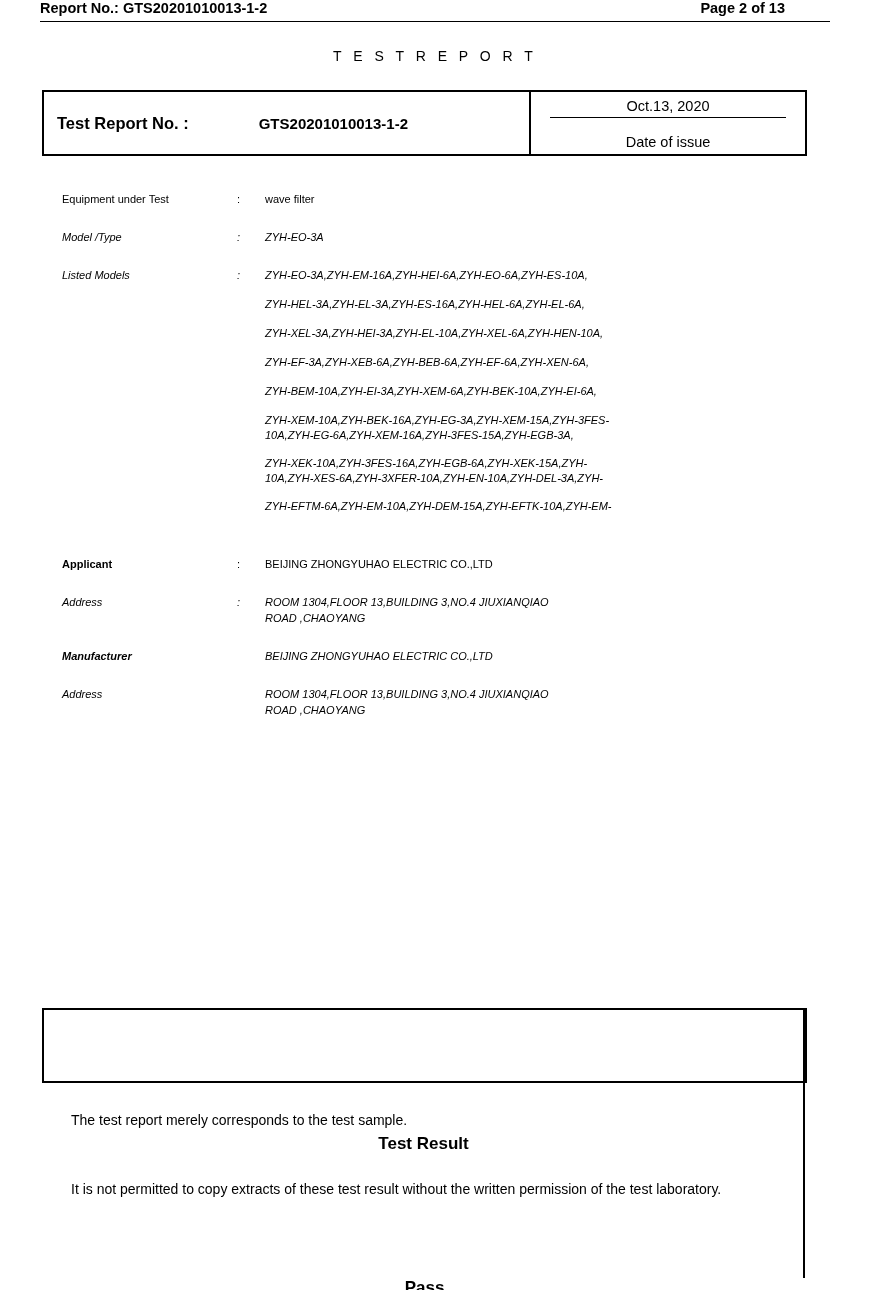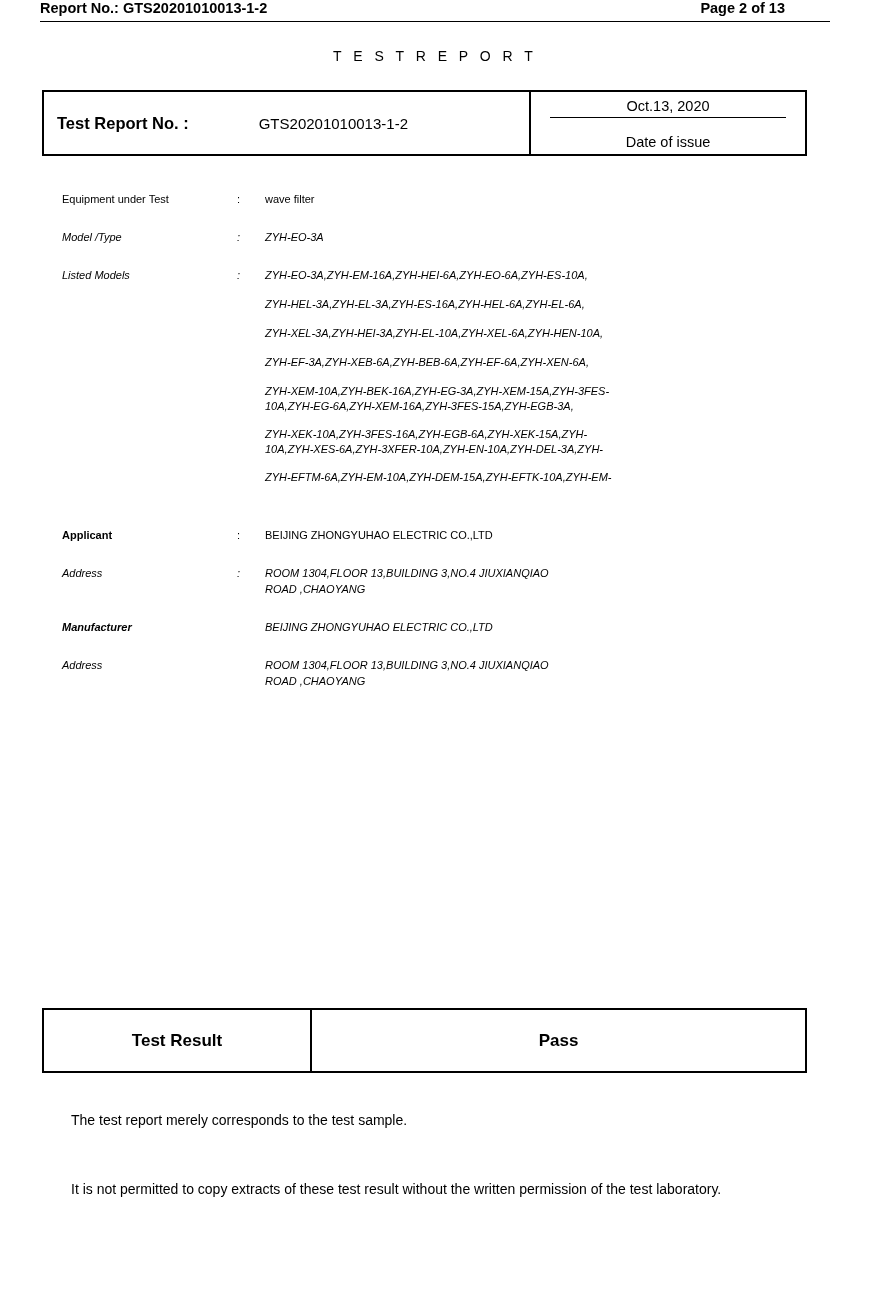--- a/index.html
+++ b/index.html
@@ -62,21 +62,21 @@
     border-right: 2.2px solid #000;
     box-sizing: border-box;
   }
   .report-box .label {
     font-size: 16.5px;
     font-weight: bold;
     padding-left: 13px;
   }
   .report-box .value {
     font-size: 15px;
-    font-weight: normal;
+    font-weight: bold;
     margin-left: 70px;
   }
   .report-box .right-cell {
     flex: 1;
     display: flex;
     flex-direction: column;
     justify-content: center;
     align-items: center;
     font-size: 14.5px;
   }
@@ -132,24 +132,25 @@
     line-height: 1.38;
   }
   .gap-lg { margin-top: 30px; }
   .gap-md { margin-top: 22px; font-style: italic; }
   
   .result-box {
     position: absolute;
     left: 42px;
     right: 63px;
     top: 1008px;
-    height: 65px;
+    height: 75px;
     border: 2.2px solid #000;
     display: flex;
     box-sizing: border-box;
+    flex-direction: column;
   }
   .result-box .cell {
     display: flex;
     align-items: center;
     justify-content: center;
     font-size: 17px;
     font-weight: bold;
   }
   .result-box .cell-left {
     flex: 0 0 268px;
@@ -213,20 +214,21 @@
     </div>
 
     <div class="field-row gap-md">
       <div class="field-label">Listed Models</div>
       <div class="field-colon">:</div>
       <div class="field-value models-block">
         <span class="line">ZYH-EO-3A,ZYH-EM-16A,ZYH-HEI-6A,ZYH-EO-6A,ZYH-ES-10A,</span>
         <span class="line">ZYH-HEL-3A,ZYH-EL-3A,ZYH-ES-16A,ZYH-HEL-6A,ZYH-EL-6A,</span>
         <span class="line">ZYH-XEL-3A,ZYH-HEI-3A,ZYH-EL-10A,ZYH-XEL-6A,ZYH-HEN-10A,</span>
         <span class="line">ZYH-EF-3A,ZYH-XEB-6A,ZYH-BEB-6A,ZYH-EF-6A,ZYH-XEN-6A,</span>
+        <span class="line">ZYH-BEM-10A,ZYH-EI-3A,ZYH-XEM-6A,ZYH-BEK-10A,ZYH-EI-6A,</span>
         <div class="models-group">
           <span class="line tight">ZYH-XEM-10A,ZYH-BEK-16A,ZYH-EG-3A,ZYH-XEM-15A,ZYH-3FES-</span>
           <span class="line tight">10A,ZYH-EG-6A,ZYH-XEM-16A,ZYH-3FES-15A,ZYH-EGB-3A,</span>
         </div>
         <div class="models-group">
           <span class="line tight">ZYH-XEK-10A,ZYH-3FES-16A,ZYH-EGB-6A,ZYH-XEK-15A,ZYH-</span>
           <span class="line tight">10A,ZYH-XES-6A,ZYH-3XFER-10A,ZYH-EN-10A,ZYH-DEL-3A,ZYH-</span>
         </div>
         <div class="models-group">
           <span class="line tight">ZYH-EFTM-6A,ZYH-EM-10A,ZYH-DEM-15A,ZYH-EFTK-10A,ZYH-EM-</span>

